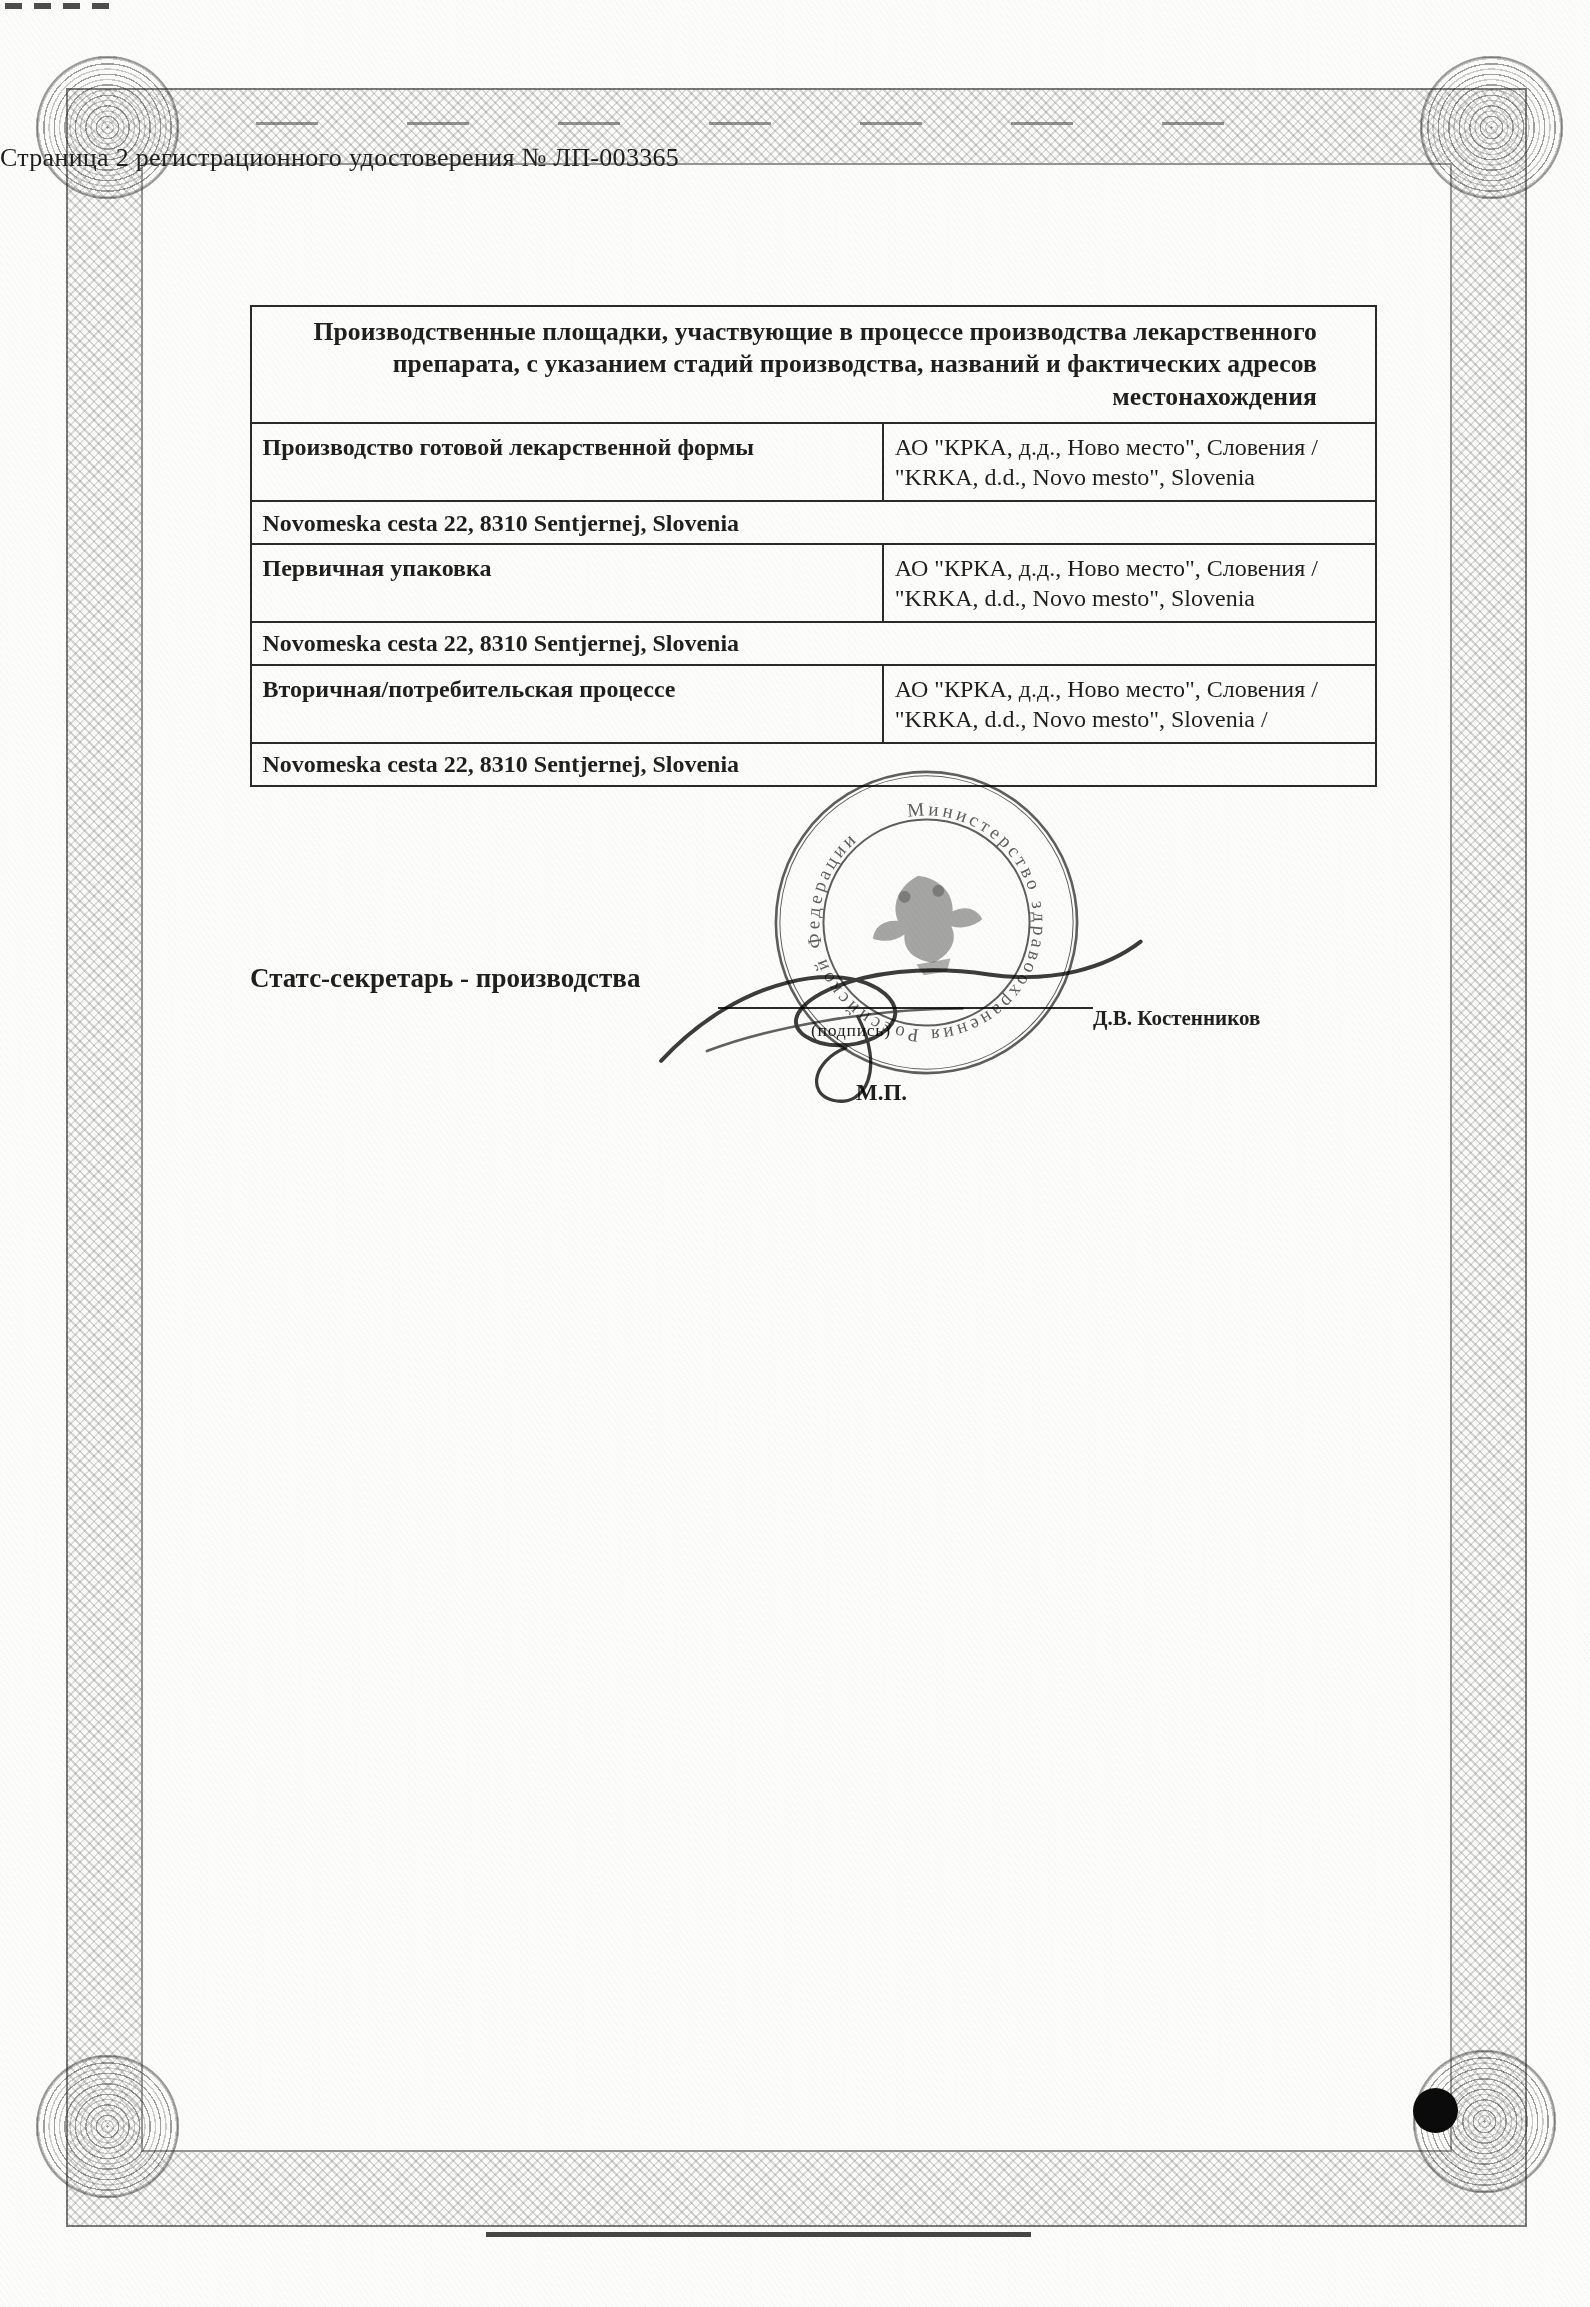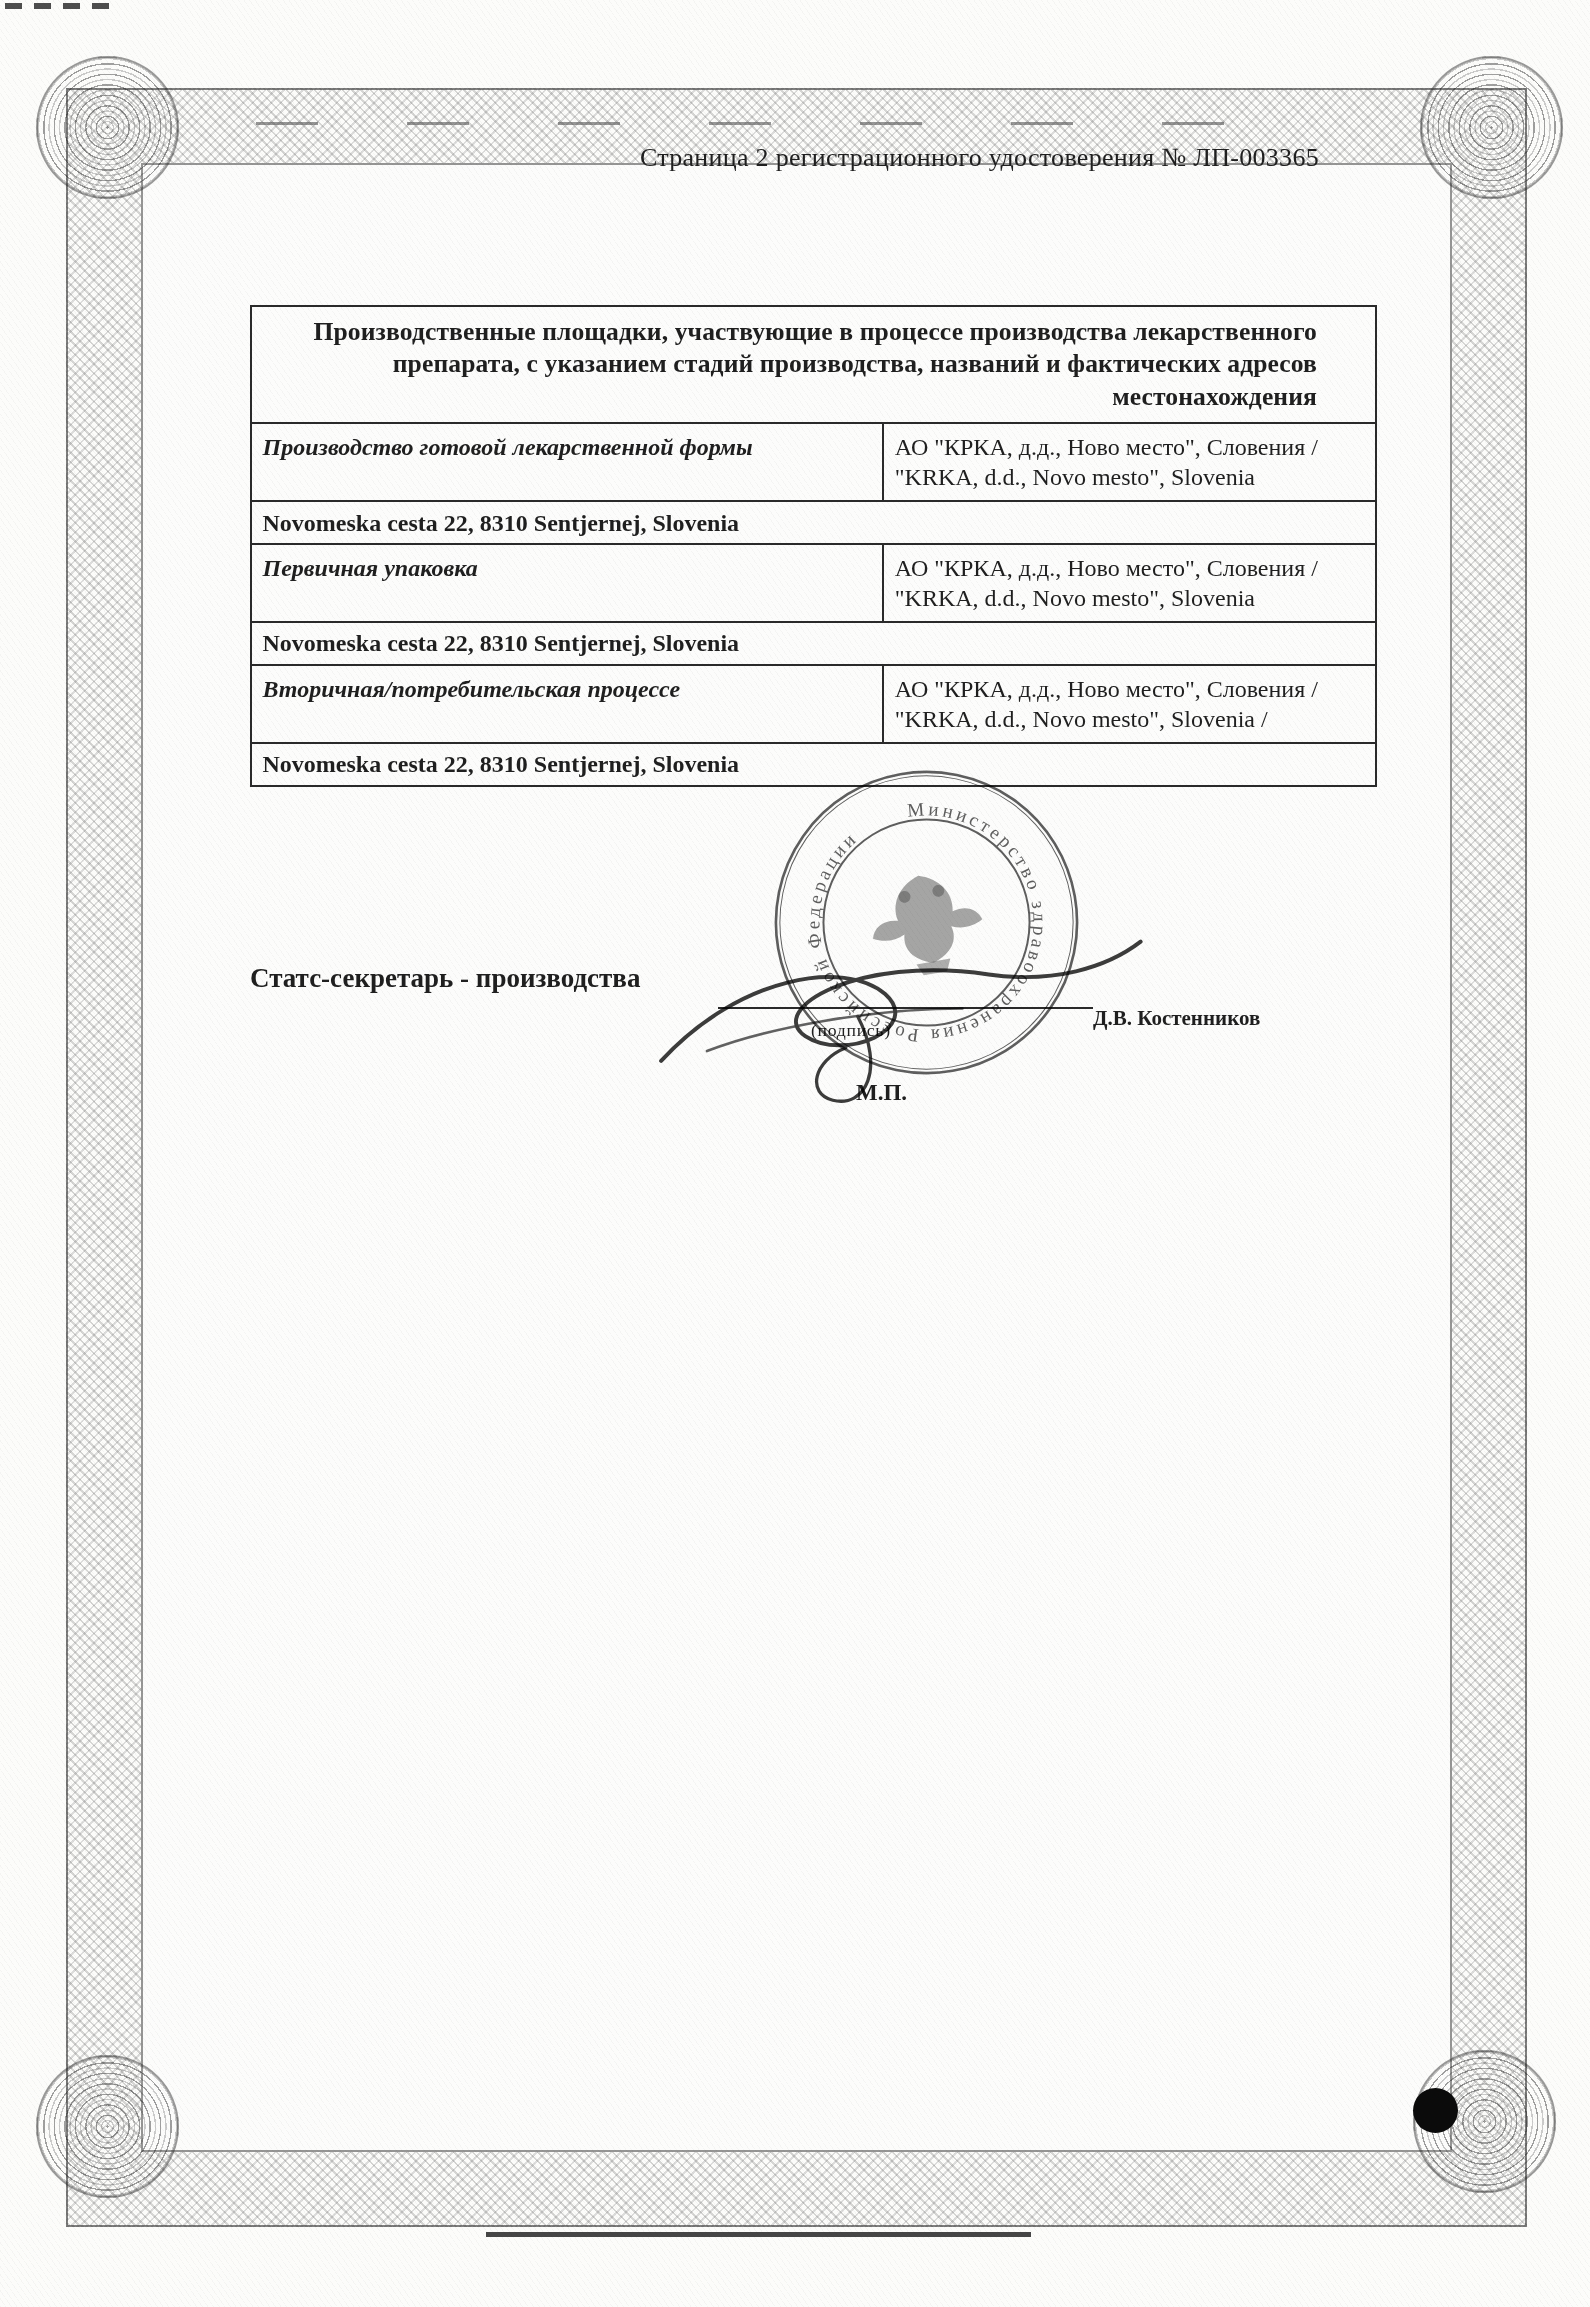--- a/index.html
+++ b/index.html
@@ -46,38 +46,38 @@
   }
   .artifact-bottom-line{
     position:absolute;left:486px;top:2232px;width:545px;height:5.2px;background:#262626;opacity:.85;z-index:3;
   }
   .punch-dot{
     position:absolute;left:1413px;top:2088px;width:45px;height:45px;border-radius:50%;
     background:#0b0b0b;z-index:5;
   }
   
   .page-header{
-    position:absolute;left:0;top:143px;width:1319px;text-align:right;z-index:5;
+    position:absolute;left:0;top:143px;width:1319px;text-align:left;z-index:5;
     font-size:26px;letter-spacing:0.3px;
   }
   
   .doc-table{
     position:absolute;left:250px;top:305px;width:1127px;z-index:5;
     border-collapse:collapse;table-layout:fixed;
   }
   .doc-table td{
     border:2px solid #2a2a2a;vertical-align:top;
     font-size:24px;line-height:1.26;padding:7.9px 10.5px;
   }
   .doc-table col.c1{width:56.2%;}
   .doc-table col.c2{width:43.8%;}
   .doc-table td.title-cell{
     font-weight:700;font-size:25.6px;padding:9.2px 58px 9.2px 10.5px;letter-spacing:0.1px;text-align:right;
   }
-  .doc-table td.stage-cell{font-style:italic;font-weight:600;border-radius:29px;}
+  .doc-table td.stage-cell{font-weight:600;border-radius:29px;}
   .doc-table td.manu-cell{font-weight:400;}
   .doc-table td.addr-cell{font-weight:600;padding:5.2px 10.5px;}
   
   .sig-position{
     position:absolute;left:250px;top:958px;width:459px;z-index:5;
     font-weight:700;font-size:27px;line-height:1.55;
   }
   .sig-name{
     position:absolute;left:1093px;top:958px;width:315px;z-index:6;
     font-weight:700;font-size:21px;margin-top:48px;

